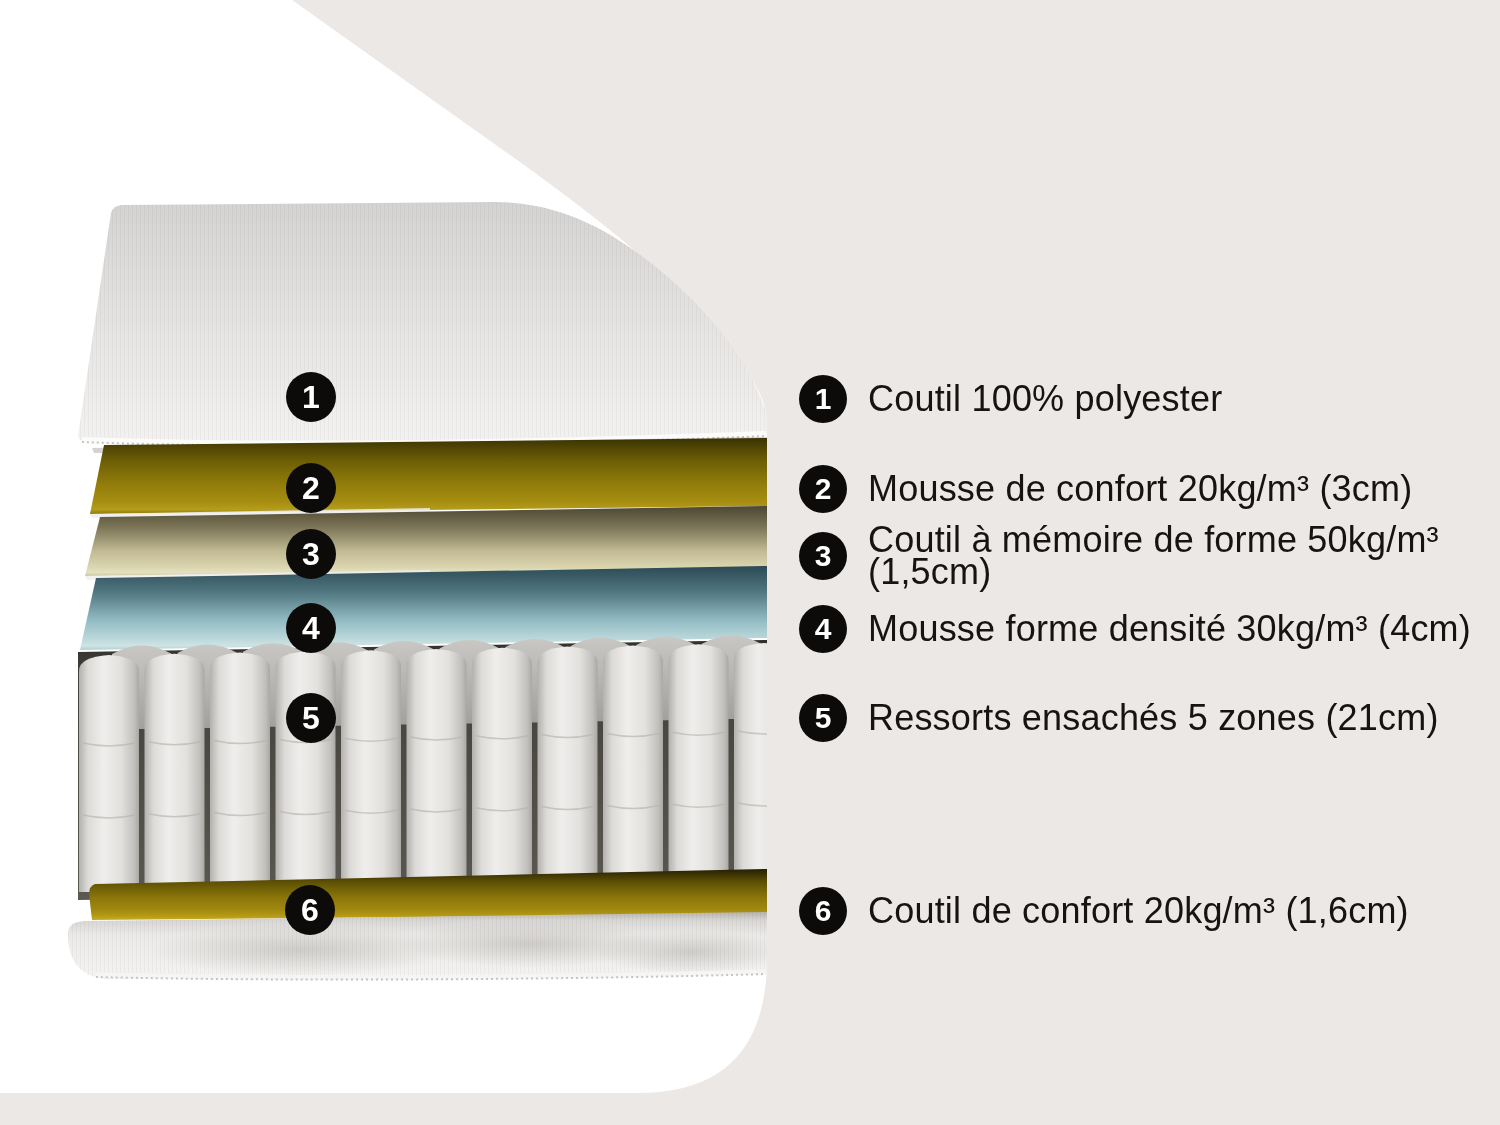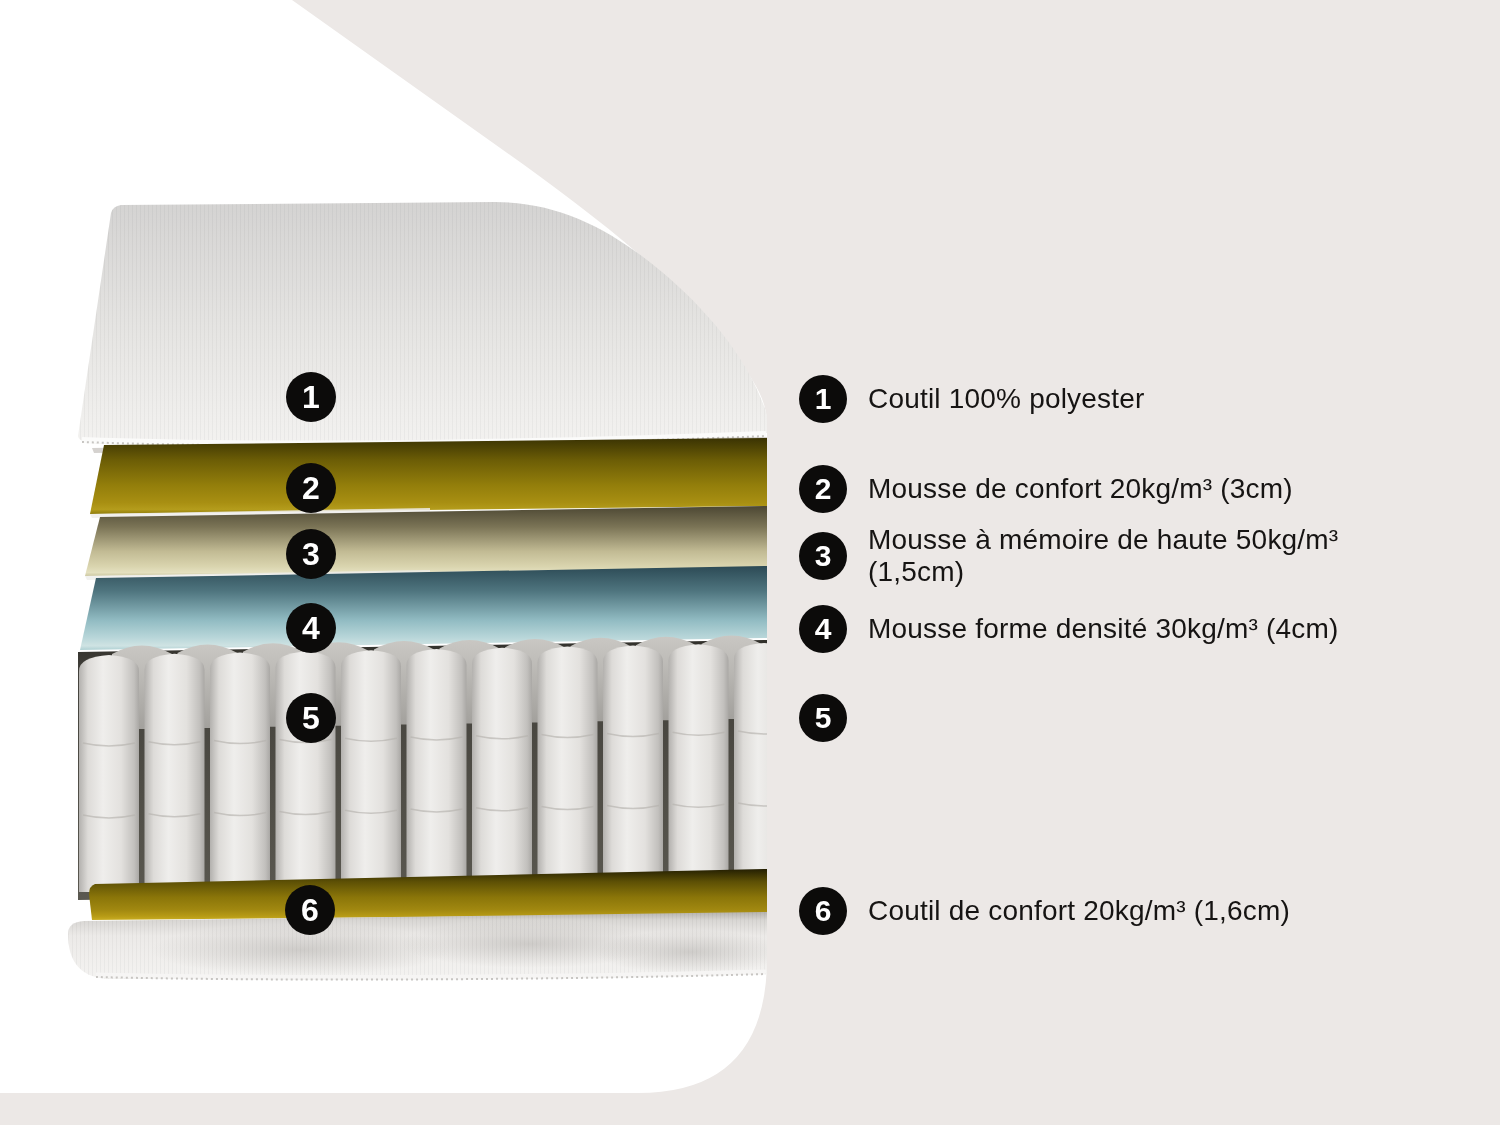--- a/index.html
+++ b/index.html
@@ -23,21 +23,21 @@
     position:absolute;left:799px;transform:translateY(-50%);
     display:flex;align-items:center;gap:21px;
   }
   .lbadge{
     flex:0 0 auto;width:48px;height:48px;border-radius:50%;
     background:#0c0b0a;color:#ffffff;
     display:flex;align-items:center;justify-content:center;
     font-size:30px;font-weight:600;line-height:1;
   }
   .ltext{
-    color:#161413;font-size:28px;font-weight:500;line-height:32px;
+    color:#161413;font-size:36px;font-weight:500;line-height:32px;
     letter-spacing:.2px;
   }
   .ltext .line{display:block;white-space:nowrap;}
 </style>
 </head>
 <body>
 
 <div id="canvas">
 
   <svg id="scene" width="1500" height="1125" viewBox="0 0 1500 1125">
@@ -235,37 +235,41 @@
     <div class="ltext">
       <span class="line">Mousse de confort 20kg/m³ (3cm)</span>
       <span class="line"></span>
     </div>
   </div>
   <div class="lrow" style="top:556px">
     <div class="lbadge">
         <span>3</span>
       </div>
     <div class="ltext">
-      <span class="line">Mousse à mémoire de haute 50kg/m³</span>
+      <span class="line">Coutil à mémoire de forme 50kg/m³</span>
       <span class="line">(1,5cm)</span>
     </div>
   </div>
   <div class="lrow" style="top:629px">
     <div class="lbadge">
         <span>4</span>
       </div>
     <div class="ltext">
       <span class="line">Mousse forme densité 30kg/m³ (4cm)</span>
       <span class="line"></span>
     </div>
   </div>
   <div class="lrow" style="top:718px">
     <div class="lbadge">
         <span>5</span>
       </div>
+    <div class="ltext">
+      <span class="line">Ressorts ensachés 5 zones (21cm)</span>
+      <span class="line"></span>
+    </div>
   </div>
   <div class="lrow" style="top:911px">
     <div class="lbadge">
         <span>6</span>
       </div>
     <div class="ltext">
       <span class="line">Coutil de confort 20kg/m³ (1,6cm)</span>
       <span class="line"></span>
     </div>
   </div>

